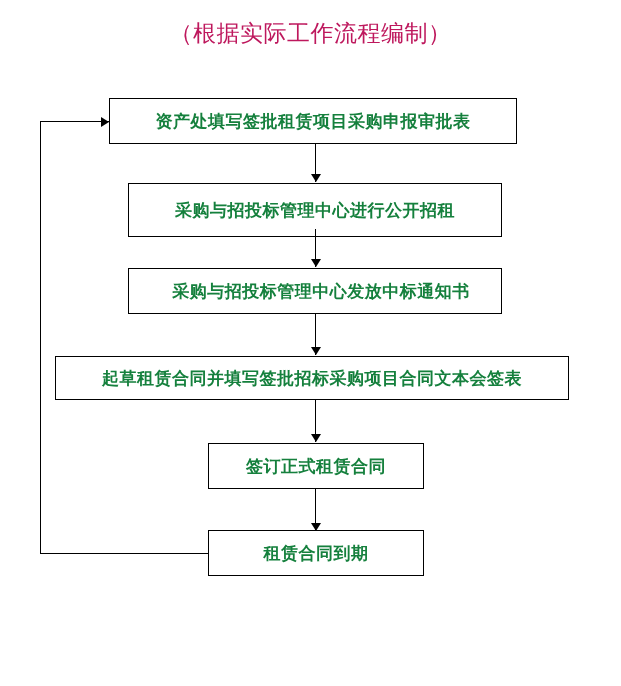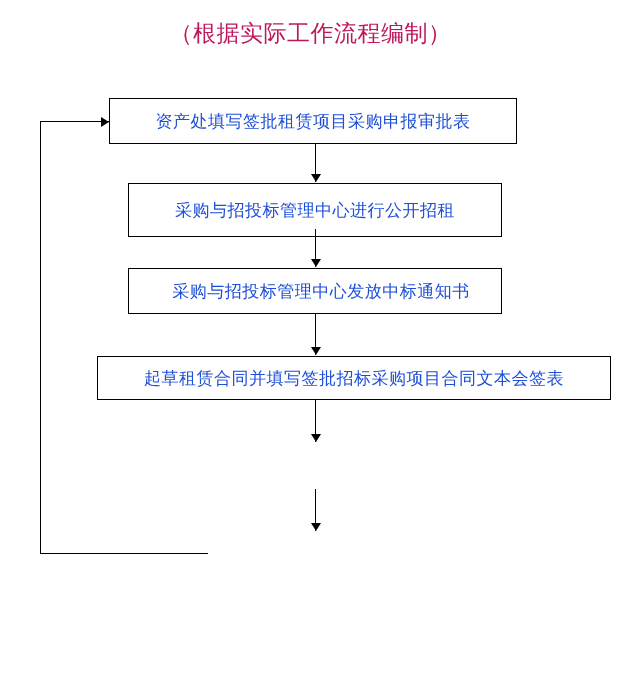--- a/index.html
+++ b/index.html
@@ -23,27 +23,28 @@
     text-align: center;
     font-size: 23px;
     color: #be185d;
     letter-spacing: 0.5px;
   }
   .node {
     position: absolute;
     box-sizing: border-box;
     border: 1px solid #000000;
     background: #ffffff;
-    color: #1d4ed8;
+    color: #15803d;
     display: flex;
     align-items: center;
     justify-content: center;
     font-size: 17px;
     letter-spacing: 0.5px;
     white-space: nowrap;
+    font-weight: bold;
   }
   .conn {
     position: absolute;
     background: #000000;
   }
   .vline { width: 1px; }
   .hline { height: 1px; }
   .arrow-down {
     position: absolute;
     width: 0;
@@ -82,30 +83,36 @@
   <div class="conn vline" style="left:315px; top:229px; height:38px;"></div>
   <div class="arrow-down" style="left:311px; top:259px;"></div>
 
   <div class="node" style="left:128px; top:268px; width:374px; height:46px;padding-left:12px;">
     <span>采购与招投标管理中心发放中标通知书</span>
   </div>
 
   <div class="conn vline" style="left:315px; top:314px; height:41px;"></div>
   <div class="arrow-down" style="left:311px; top:347px;"></div>
 
-  <div class="node" style="left:55px; top:356px; width:514px; height:44px;margin-left:42px;">
+  <div class="node" style="left:55px; top:356px; width:514px; height:44px;">
     <span>起草租赁合同并填写签批招标采购项目合同文本会签表</span>
   </div>
 
   <div class="conn vline" style="left:315px; top:400px; height:42px;"></div>
   <div class="arrow-down" style="left:311px; top:434px;"></div>
 
+  <div class="node" style="left:208px; top:443px; width:216px; height:46px;">
+    <span>签订正式租赁合同</span>
+  </div>
 
   <div class="conn vline" style="left:315px; top:489px; height:42px;"></div>
   <div class="arrow-down" style="left:311px; top:523px;"></div>
 
+  <div class="node" style="left:208px; top:530px; width:216px; height:46px;">
+    <span>租赁合同到期</span>
+  </div>
 
   <div class="conn hline" style="left:40px; top:553px; width:168px;"></div>
   <div class="conn vline" style="left:40px; top:121px; height:432px;"></div>
   <div class="conn hline" style="left:40px; top:121px; width:69px;"></div>
   <div class="arrow-right" style="left:101px; top:117px;"></div>
 
 </div>
 
 </body></html>

